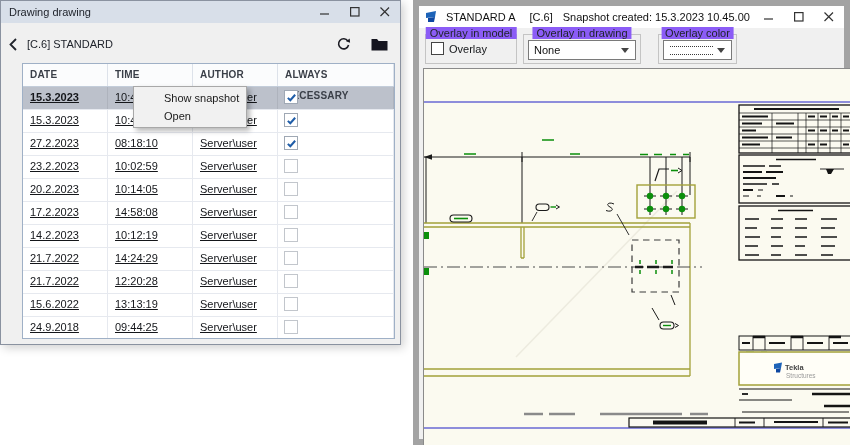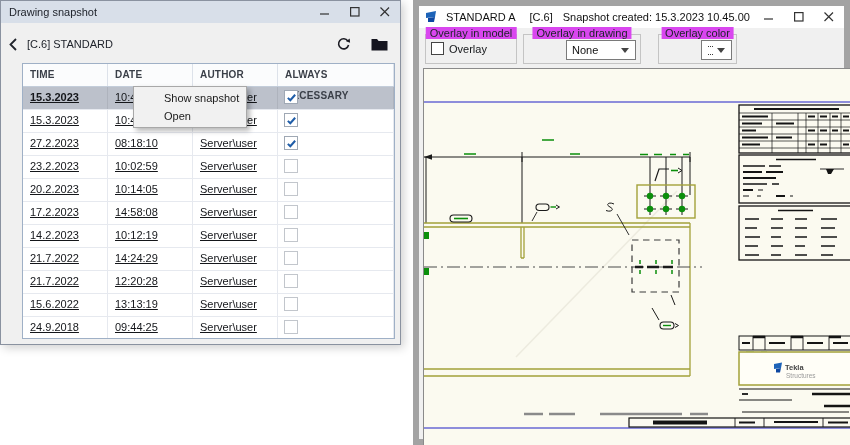--- a/index.html
+++ b/index.html
@@ -38,45 +38,45 @@
   .mi{font-size:11px;color:#1a1a1a;line-height:18px;padding-left:30px;height:18px;}
   
   .win-right{position:absolute;left:413px;top:0;width:437px;height:445px;background:#f0f0f0;
              border:6px solid #a3a3a3;box-sizing:border-box;}
   .tb-right{position:absolute;left:0;top:0;right:0;height:22px;background:#fff;display:flex;align-items:center;}
   .tb-right .appic{width:15px;height:12px;margin:0 6px 0 6px;}
   .tb-right .t1{font-size:11px;color:#111;margin-right:14px;}
   .tb-right .t2{font-size:11px;color:#111;margin-right:10px;}
   .tb-right .t3{font-size:11px;color:#111;flex:1;white-space:nowrap;overflow:hidden;}
   .group{position:absolute;top:28px;height:30px;border:1px solid #c4c4c4;box-sizing:border-box;}
-  .group .legend{position:absolute;top:-8px;left:50%;transform:translateX(-50%);background:#d946ef;
+  .group .legend{position:absolute;top:-8px;left:50%;transform:translateX(-50%);background:#8b5cf6;
                  padding:0 4px;font-size:11px;color:#20242c;white-space:nowrap;}
   .g1{left:6px;width:92px;} .g2{left:104px;width:118px;} .g3{left:239px;width:79px;}
   .chkrow{position:absolute;left:5px;top:7px;display:flex;align-items:center;}
   .chkbox{width:13px;height:13px;border:1px solid #444;background:#fff;box-sizing:border-box;margin-right:5px;}
   .chklbl{font-size:11px;color:#14161a;}
   .select{position:absolute;left:4px;top:5px;right:4px;height:20px;background:#fff;border:1px solid #7a7a7a;
-          box-sizing:border-box;display:flex;align-items:center;margin-left:38px;}
+          box-sizing:border-box;display:flex;align-items:center;}
   .select .val{font-size:11px;padding-left:5px;flex:1;color:#111;}
   .select .chev{width:0;height:0;border-left:4px solid transparent;border-right:4px solid transparent;
                 border-top:5px solid #444;margin-right:6px;}
   .swatch{flex:1;height:7px;margin-left:6px;margin-right:4px;
           border-top:1px dotted #3a3a3a;border-bottom:1px dotted #3a3a3a;}
   .drawarea{position:absolute;left:4px;top:62px;width:430px;height:380px;background:#ec4899;
             border:1px solid #8a8a8a;box-sizing:border-box;}
   .drawarea svg{position:absolute;left:0;top:0;width:100%;height:100%;}
 </style>
 </head>
 <body>
 
 <div class="stage">
 
   <div class="win-left">
     <div class="tb-left">
-      <span class="ttl">Drawing snapshot</span>
+      <span class="ttl">Drawing drawing</span>
       <span class="winbtns">
         <span class="winbtn">
           <svg width="10" height="10" viewBox="0 0 10 10">
               <path d="M0 7 H9" stroke="#333" stroke-width="1.2"></path>
             </svg>
         </span>
         <span class="winbtn">
           <svg width="10" height="10" viewBox="0 0 10 10">
               <rect x="0.6" y="0.6" width="8.4" height="8.4" fill="none" stroke="#333" stroke-width="1.2"></rect>
             </svg>
@@ -104,22 +104,22 @@
       </span>
       <span class="tool-ic">
         <svg width="17" height="13" viewBox="0 0 17 13">
           <path d="M0.5 1 H6 L7.6 3 H16.5 V12.5 H0.5 Z" fill="#15151f"></path>
         </svg>
       </span>
     </div>
 
     <div class="vtable">
       <div class="thead">
+          <div class="th c0">DATE</div>
           <div class="th c1">TIME</div>
-          <div class="th c0">DATE</div>
           <div class="th c2">AUTHOR</div>
           <div class="th c3">ALWAYS NECESSARY</div>
         </div>
       <div>
           <div class="tr sel">
             <div class="td c0" style="font-weight: bold;">15.3.2023</div>
             <div class="td c1">10:45:00</div>
             <div class="td c2">Server\user</div>
             <div class="td c3" style="padding-left: 0px;">
               <div class="cb on">

